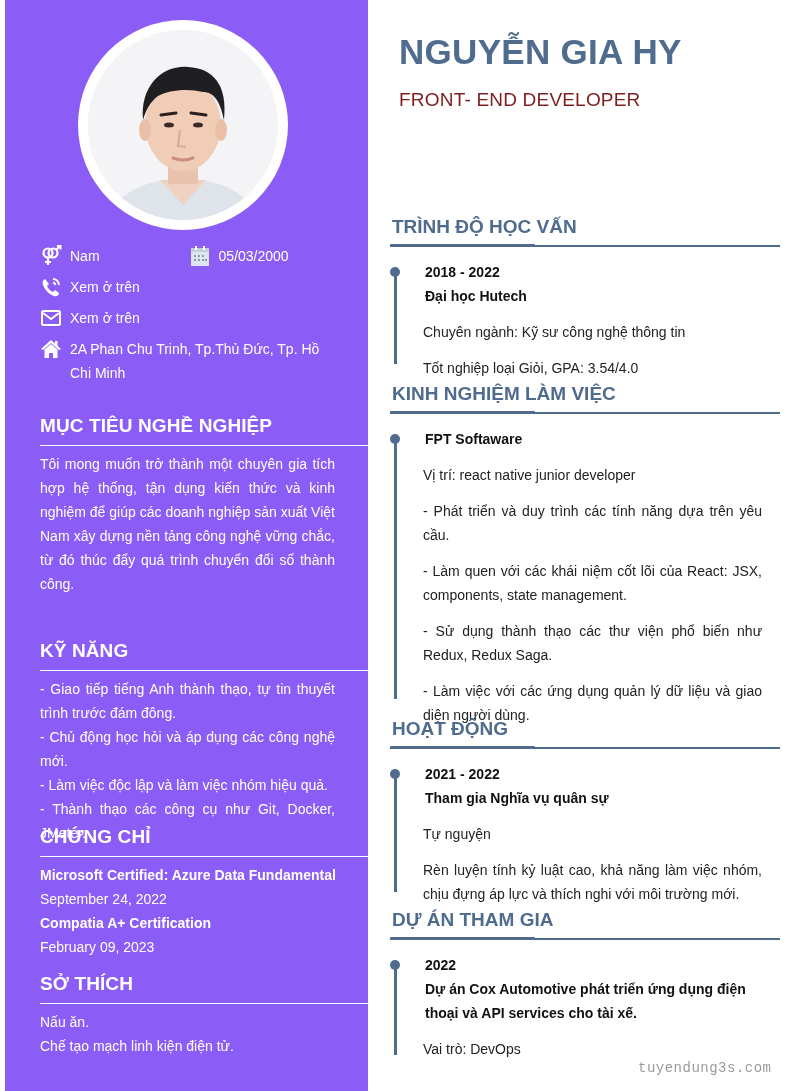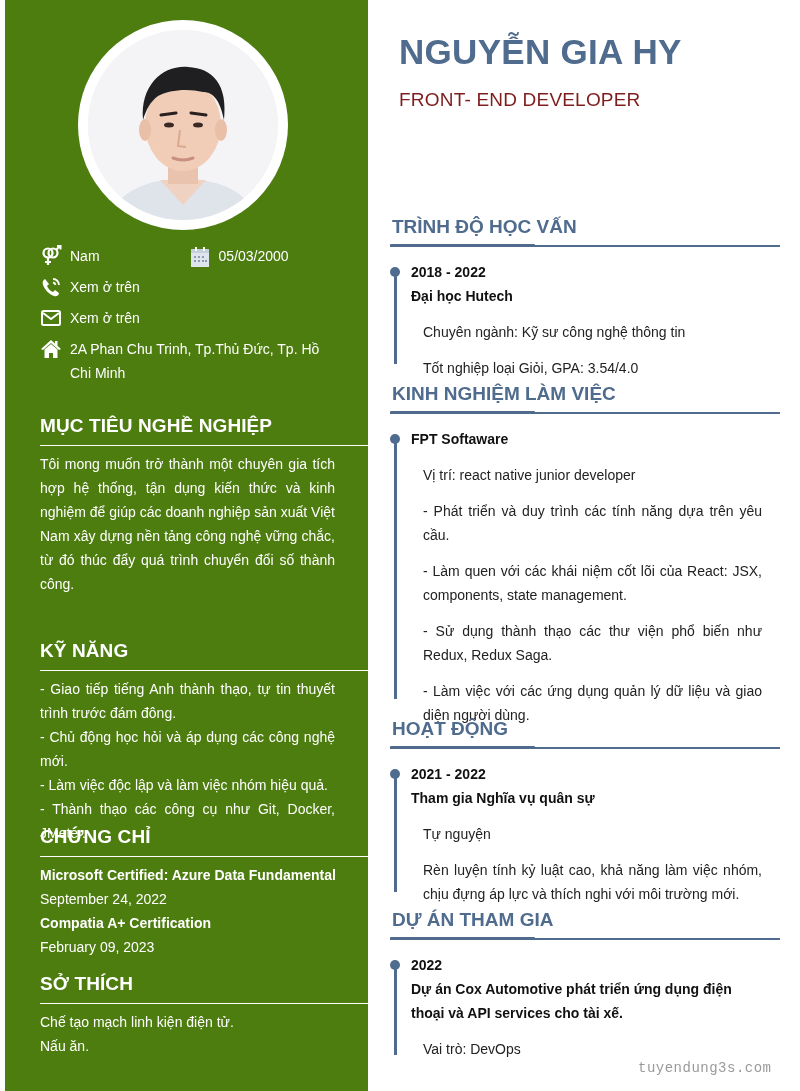--- a/index.html
+++ b/index.html
@@ -1,21 +1,21 @@
 <!DOCTYPE html>
 <html><head>
 <meta charset="utf-8">
 <style>
   * { box-sizing: border-box; margin: 0; padding: 0; }
   html, body { width: 800px; height: 1091px; background: #ffffff; overflow: hidden; }
   body { position: relative; font-family: "Liberation Sans", "DejaVu Sans", sans-serif; color: #222; }
 
   .sidebar {
     position: absolute; left: 5px; top: 0; width: 363px; height: 1091px;
-    background: #4d7c0f; color: #ffffff;
+    background: #8b5cf6; color: #ffffff;
   }
   .avatar-ring {
     position: absolute; left: 73px; top: 20px; width: 210px; height: 210px;
     border-radius: 50%; background: #ffffff;
   }
   .avatar {
     position: absolute; left: 10px; top: 10px; width: 190px; height: 190px; border-radius: 50%;
     overflow: hidden; background: #f3f3f5;
   }
   .avatar svg { width: 100%; height: 100%; display: block; }
@@ -51,21 +51,21 @@
   .m-title {
     font-size: 19px; font-weight: bold; color: #4f6b8d; line-height: 26px; padding-left: 2px;
   }
   .m-rule { position: relative; height: 4px; margin-top: 4px; }
   .m-rule .thin { position: absolute; left: 0; right: 0; top: 1px; height: 1.5px; background: #4f6b8d; }
   .m-rule .thick { position: absolute; left: 0; width: 145px; top: 0; height: 3px; background: #4f6b8d; border-radius: 1px; }
 
   .m-item { position: relative; padding-left: 21px; margin-top: 12px; font-size: 14px; line-height: 24px; }
   .m-item .dot { position: absolute; left: 0; top: 7px; width: 10px; height: 10px; border-radius: 50%; background: #4f6b8d; }
   .m-item .vline { position: absolute; left: 4px; top: 12px; width: 2.5px; background: #4f6b8d; }
-  .m-item .b { font-weight: bold; color: #111; }
+  .m-item .b { font-weight: bold; color: #111; margin-left: 14px; }
   .m-item p { margin: 12px; text-align: justify; width: 339px; color: #222; }
 
   .watermark {
     position: absolute; left: 638px; top: 1060px; font-family: "Liberation Mono", "DejaVu Sans Mono", monospace;
     font-size: 14px; color: #9a9a9a; letter-spacing: 0.5px;
   }
 </style>
 </head>
 <body>
 
@@ -97,21 +97,21 @@
         <span class="ic">
           <svg viewBox="0 0 22 22">
               <circle cx="8" cy="8" r="4.5" stroke="#fff" stroke-width="2.2" fill="none"></circle>
               <circle cx="13" cy="8" r="4.5" stroke="#fff" stroke-width="2.2" fill="none"></circle>
               <path d="M8 12.5 V20 M5 17 H11" stroke="#fff" stroke-width="2.2"></path>
               <path d="M16 5 L20 1 M17 1 H20.5 V4.5" stroke="#fff" stroke-width="2" fill="none"></path>
             </svg>
         </span>
         <span>Nam</span>
       </div>
-      <div class="pair" style="margin-left:47px;align-items:center;">
+      <div class="pair" style="margin-left:47px;">
         <span class="ic">
           <svg viewBox="0 0 22 22">
               <rect x="2" y="3" width="18" height="18" fill="#dfe5ed"></rect>
               <rect x="2" y="3" width="18" height="4" fill="#c6d0dc"></rect>
               <rect x="6" y="1" width="2" height="4" fill="#fff"></rect>
               <rect x="14" y="1" width="2" height="4" fill="#fff"></rect>
               <g fill="#8a9bb2">
                 <rect x="5" y="10" width="2" height="2"></rect>
                 <rect x="9" y="10" width="2" height="2"></rect>
                 <rect x="13" y="10" width="2" height="2"></rect>
@@ -179,22 +179,22 @@
       <p class="bold">Microsoft Certified: Azure Data Fundamental</p>
       <p>September 24, 2022</p>
       <p class="bold">Compatia A+ Certification</p>
       <p>February 09, 2023</p>
     </div>
   </div>
 
   <div class="side-section" style="top:971px;">
     <div class="side-title">SỞ THÍCH</div>
     <div class="side-body">
+      <p>Nấu ăn.</p>
       <p>Chế tạo mạch linh kiện điện tử.</p>
-      <p>Nấu ăn.</p>
     </div>
   </div>
 </div>
 
 <div class="main">
   <div class="name">NGUYỄN GIA HY</div>
   <div class="role">FRONT- END DEVELOPER</div>
 
   <div class="m-section" style="top:214px;">
     <div class="m-title">TRÌNH ĐỘ HỌC VẤN</div>

